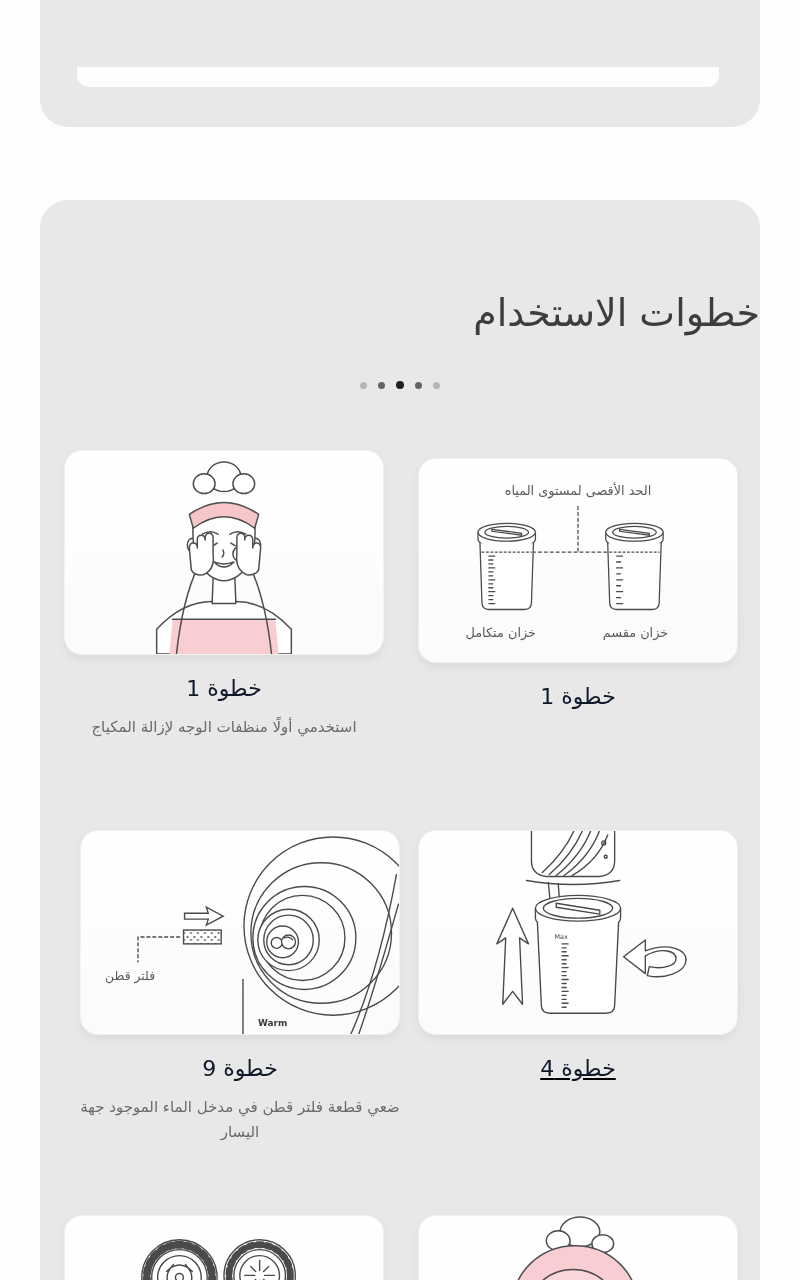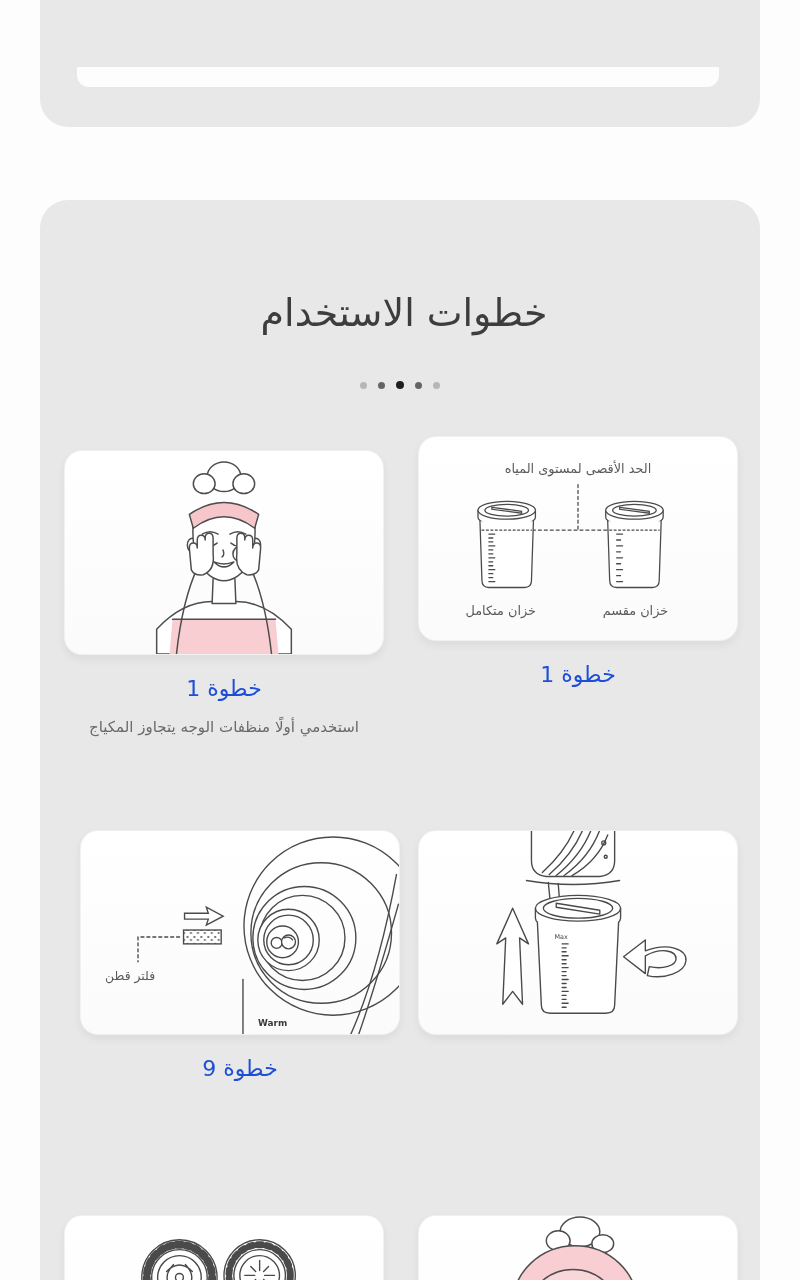--- a/index.html
+++ b/index.html
@@ -15,45 +15,45 @@
   .top-inner{
     position:absolute;left:37px;top:127px;width:642px;height:20px;
     background:#fdfdfd;border-radius:0 0 12px 12px;
   }
   .main-section{
     position:absolute;left:40px;top:200px;width:720px;height:1130px;
     background:#e8e8e8;border-radius:28px;
   }
   .section-title{
     position:absolute;top:88px;left:8px;right:0;
-    text-align:center;font-size:38px;line-height:50px;color:#3d3d3d;
+    text-align:right;font-size:38px;line-height:50px;color:#3d3d3d;
     direction:rtl;
   }
   .dots{
     position:absolute;top:181px;left:0;right:0;
     display:flex;justify-content:center;align-items:center;gap:11px;
   }
   .dot{display:block;border-radius:50%;width:7px;height:7px;}
   .dot-far{background:#b6b6b6;}
   .dot-mid{background:#646464;}
   .dot-active{background:#1f1f1f;width:8px;height:8px;}
   .step{position:absolute;width:320px;}
-  .s1{left:24px;top:250px;}  .s2{left:378px;top:236px;}
+  .s1{left:24px;top:250px;}  .s2{left:378px;top:258px;}
   .s3{left:40px;top:630px;}  .s4{left:378px;top:630px;text-decoration:underline;}
   .s5{left:24px;top:1015px;} .s6{left:378px;top:1015px;}
   .step-card{
     height:205px;background:linear-gradient(180deg,#ffffff,#fbfbfb);
     border-radius:18px;border:1px solid #f1f1f1;box-sizing:border-box;
     box-shadow:0 4px 10px rgba(0,0,0,0.06);
     overflow:hidden;position:relative;
   }
   .step-card svg{display:block;width:100%;height:100%;}
   .step-label{
     margin-top:19px;text-align:center;font-size:22px;line-height:30px;
-    color:#1d4ed8;direction:rtl;
+    color:#0f172a;direction:rtl;
   }
   .step-desc{
     margin-top:11px;text-align:center;font-size:15px;line-height:25px;
     color:#6a6a6a;direction:rtl;white-space:pre-line;
   }
   .svg-label{font-size:13px;fill:#5a5a5a;}
   .svg-label-sm{font-size:12.5px;fill:#5a5a5a;}
   .svg-latin{font-size:9px;fill:#3a3a3a;font-weight:bold;}
   .svg-tiny{font-size:6.5px;fill:#4a4a4a;}
 </style>
@@ -101,21 +101,21 @@
           <path d="M150,112 Q160,122 170,112 Q160,116 150,112 Z" fill="#fff"></path>
           <circle cx="177" cy="104" r="8" fill="#fff"></circle>
           <path d="M127,120 L125,98 Q125,93 129,93 Q133,93 133,98 L133,90 Q133,85 137,85 Q141,85 141,90 L141,88 Q141,83 145,83 Q149,83 149,88 L149,104 Q151,120 139,125 Q130,126 127,120 Z" fill="#fff"></path>
           <g transform="translate(320,0) scale(-1,1)">
             <path d="M125,120 L123,98 Q123,93 127,93 Q131,93 131,98 L131,90 Q131,85 135,85 Q139,85 139,90 L139,88 Q139,83 143,83 Q147,83 147,88 L147,104 Q149,120 137,125 Q128,126 125,120 Z" fill="#fff"></path>
           </g>
         </g>
       </svg>
     </div>
     <div class="step-label">خطوة 1</div>
-    <div class="step-desc">استخدمي أولًا منظفات الوجه يتجاوز المكياج</div>
+    <div class="step-desc">استخدمي أولًا منظفات الوجه لإزالة المكياج</div>
   </div>
 
   <div class="step s2">
     <div class="step-card">
       <svg viewBox="0 0 320 205">
         <g stroke="#4a4a4a" stroke-width="1.3" fill="none" stroke-linecap="round">
           <line x1="160" y1="48" x2="160" y2="94" stroke-dasharray="3,3"></line>
           <line x1="66" y1="94" x2="194" y2="94" stroke-dasharray="3,3"></line>
 
           <g transform="translate(88,72)">
@@ -173,20 +173,21 @@
           <path d="M104,83 L128,83 L126,77 L143,86 L126,95 L128,89 L104,89 Z" fill="#fff"></path>
           <rect x="103" y="100" width="38" height="14" fill="url(#cdots)"></rect>
           <path d="M99,107 L57,107" stroke-dasharray="3,3"></path>
           <path d="M57,107 L57,132" stroke-dasharray="3,3"></path>
         </g>
         <text x="49" y="150" text-anchor="middle" class="svg-label-sm" direction="rtl">فلتر قطن</text>
         <text x="193" y="197" text-anchor="middle" class="svg-latin">Warm</text>
       </svg>
     </div>
     <div class="step-label">خطوة 9</div>
+    <div class="step-desc">ضعي قطعة فلتر قطن في مدخل الماء الموجود جهة اليسار</div>
   </div>
 
   <div class="step s4">
     <div class="step-card">
       <svg viewBox="0 0 320 205">
         <g stroke="#4a4a4a" stroke-width="1.4" fill="none" stroke-linecap="round" stroke-linejoin="round">
 
           <path d="M113,-5 L113,30 Q113,44 128,46 L182,46 Q197,44 197,30 L197,-5" fill="#fff"></path>
           <path d="M124,42 Q148,20 158,-5 M131,44 Q156,22 166,-4 M138,45 Q164,24 174,-3 M146,45 Q172,26 182,-1 M154,45 Q180,30 190,4"></path>
           <circle cx="186" cy="12" r="2"></circle>
@@ -203,20 +204,21 @@
             <path d="M-16,36 h6 M-16,40 h4 M-16,44 h4 M-16,48 h6 M-16,52 h4 M-16,56 h4 M-16,60 h6 M-16,64 h4 M-16,68 h4 M-16,72 h6 M-16,76 h4 M-16,80 h4 M-16,84 h6 M-16,88 h4 M-16,92 h4 M-16,96 h6 M-16,100 h4"></path>
           </g>
 
           <path d="M94,78 L110,114 L101,108 L104,175 L94,162 L84,175 L87,108 L78,114 Z" fill="#fff"></path>
 
           <path d="M206,127 L228,110 L228,121 C252,112 270,120 269,131 C268,143 247,150 230,146 L232,137 C246,140 259,136 259,129 C259,121 245,117 228,126 L228,144 Z" fill="#fff"></path>
         </g>
         <text x="143" y="109" text-anchor="middle" class="svg-tiny">Max</text>
       </svg>
     </div>
+    <div class="step-label">خطوة 4</div>
   </div>
 
   <div class="step s5">
     <div class="step-card">
       <svg viewBox="0 0 320 205">
         <g stroke="#4a4a4a" stroke-width="1.4" fill="#fff" stroke-linecap="round">
           <g transform="translate(115,62)">
             <circle r="38"></circle>
             <circle r="33" fill="none" stroke-dasharray="4,5" stroke-width="8"></circle>
             <circle r="28" fill="#fff"></circle>

